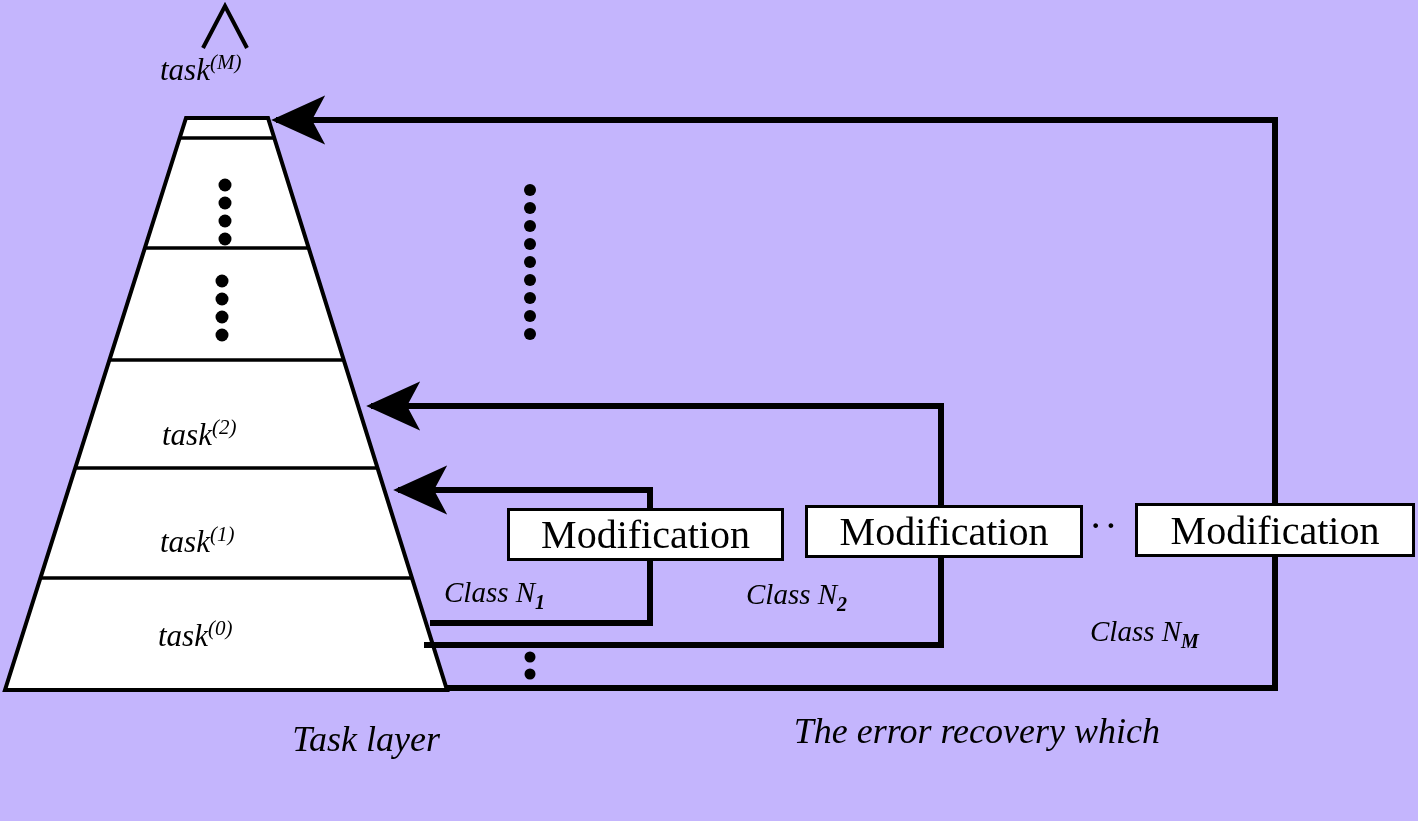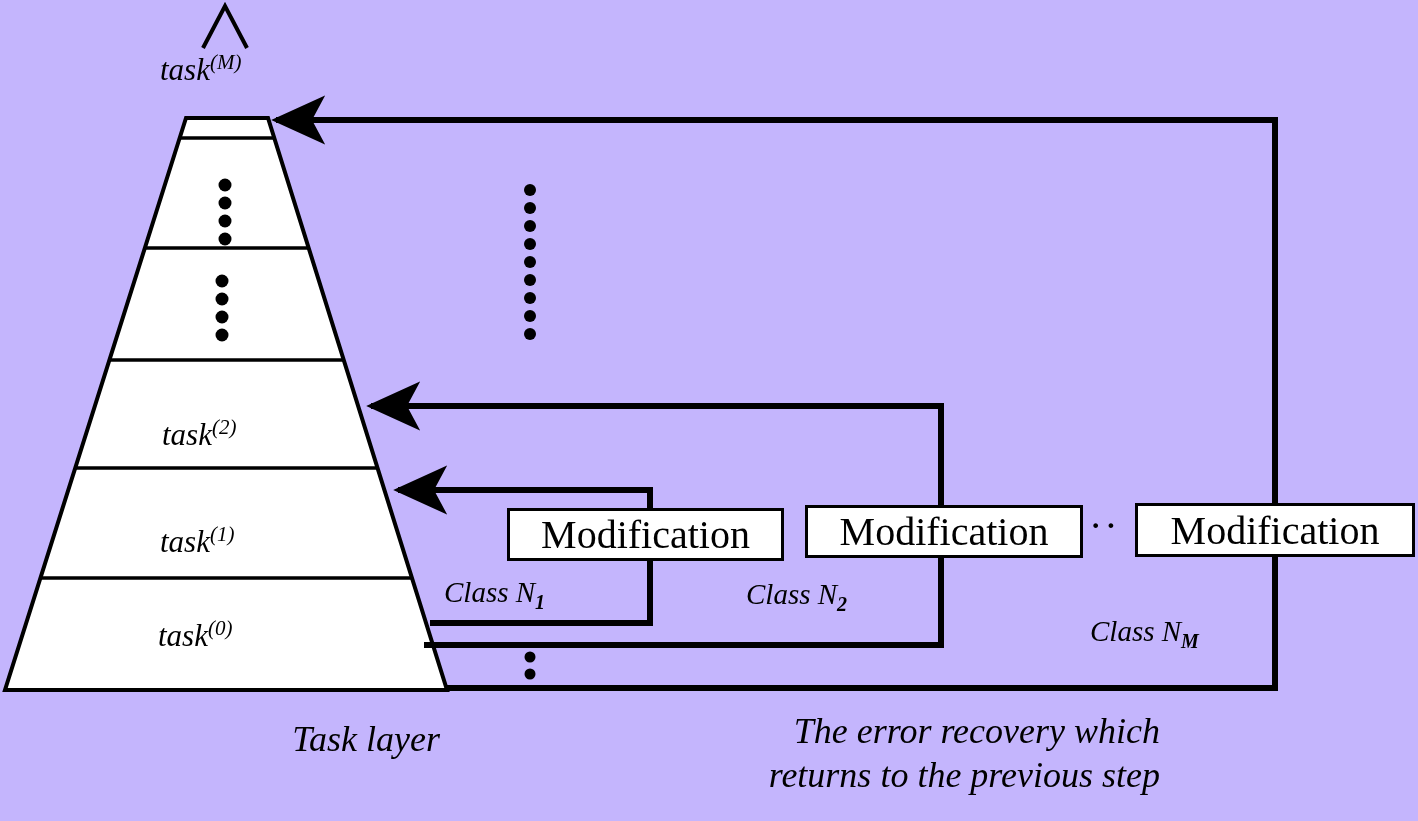--- a/index.html
+++ b/index.html
@@ -131,16 +131,15 @@
   </div>
 
   <div class="lbl class-lbl" style="left:1090px;top:615px;">
     <span>Class N</span><sub>M</sub>
   </div>
 
   <div class="caption tasklayer" style="left:0px;top:718px;width:420px;">Task layer</div>
 
   <div class="caption" style="left:470px;top:702px;width:670px;margin-top:8px;">
     <div>The error recovery which</div>
-    <div>returns to the previous step</div>
   </div>
 
 </div>
 
 </body></html>

